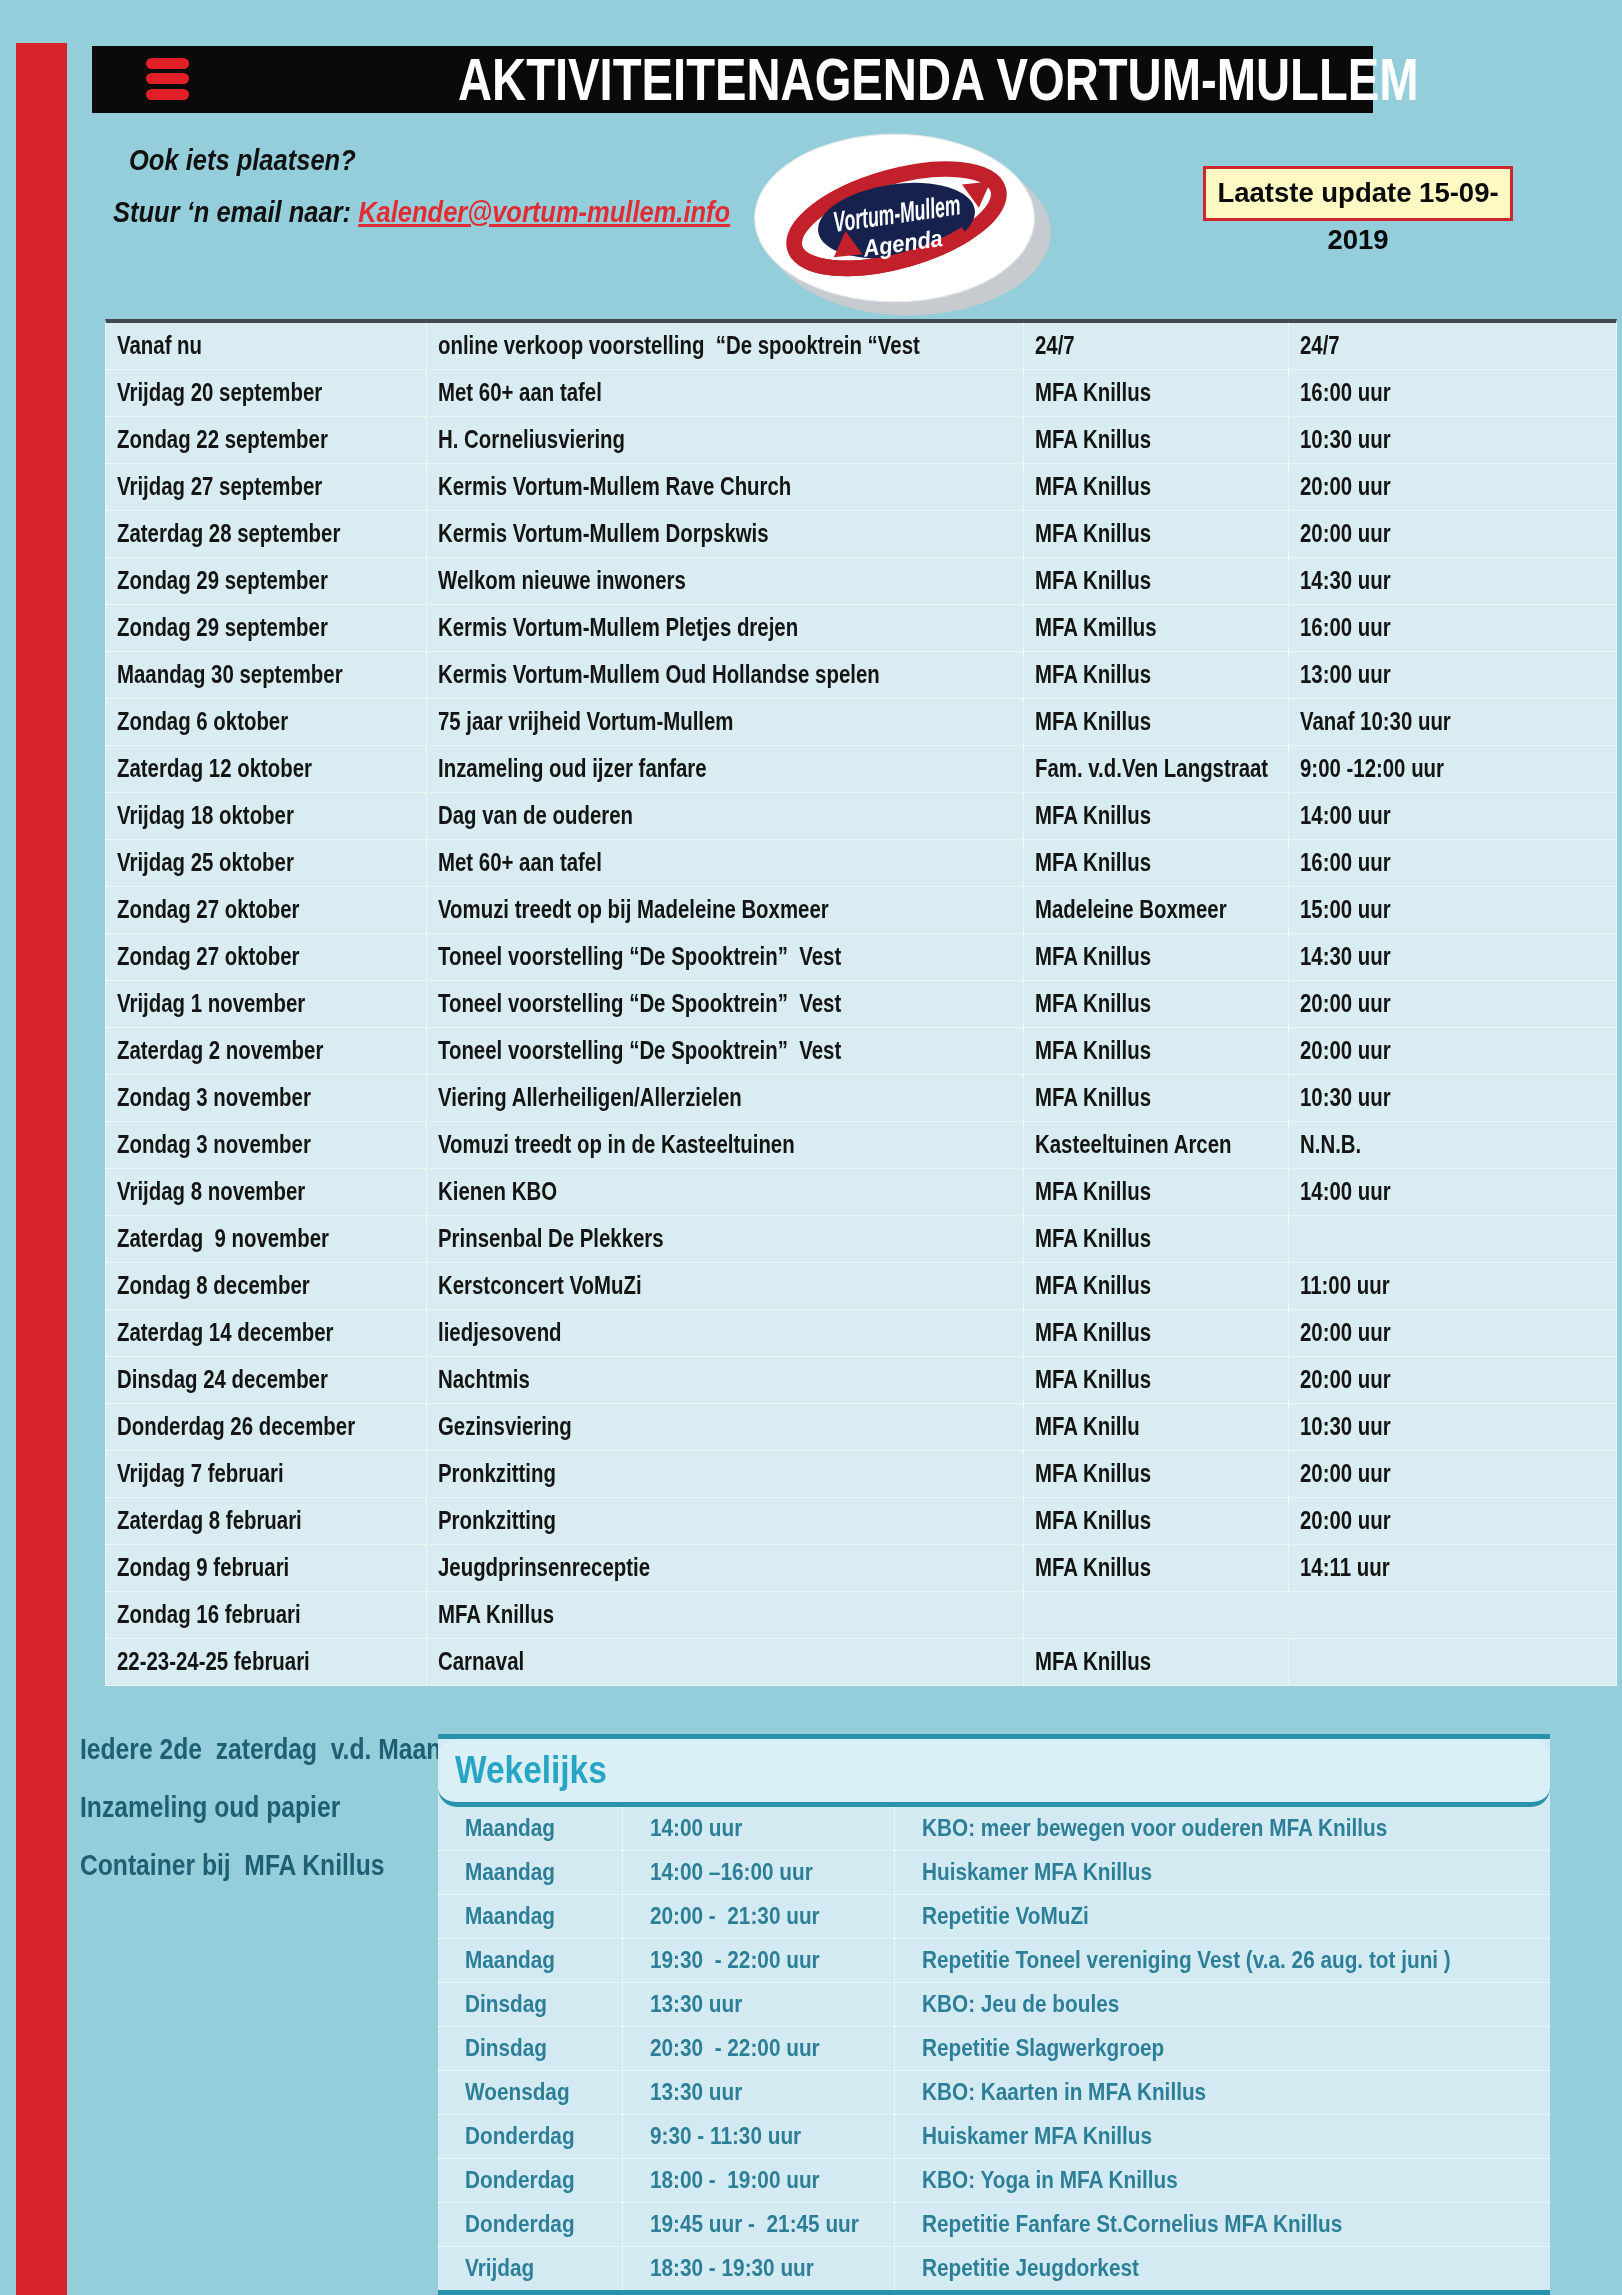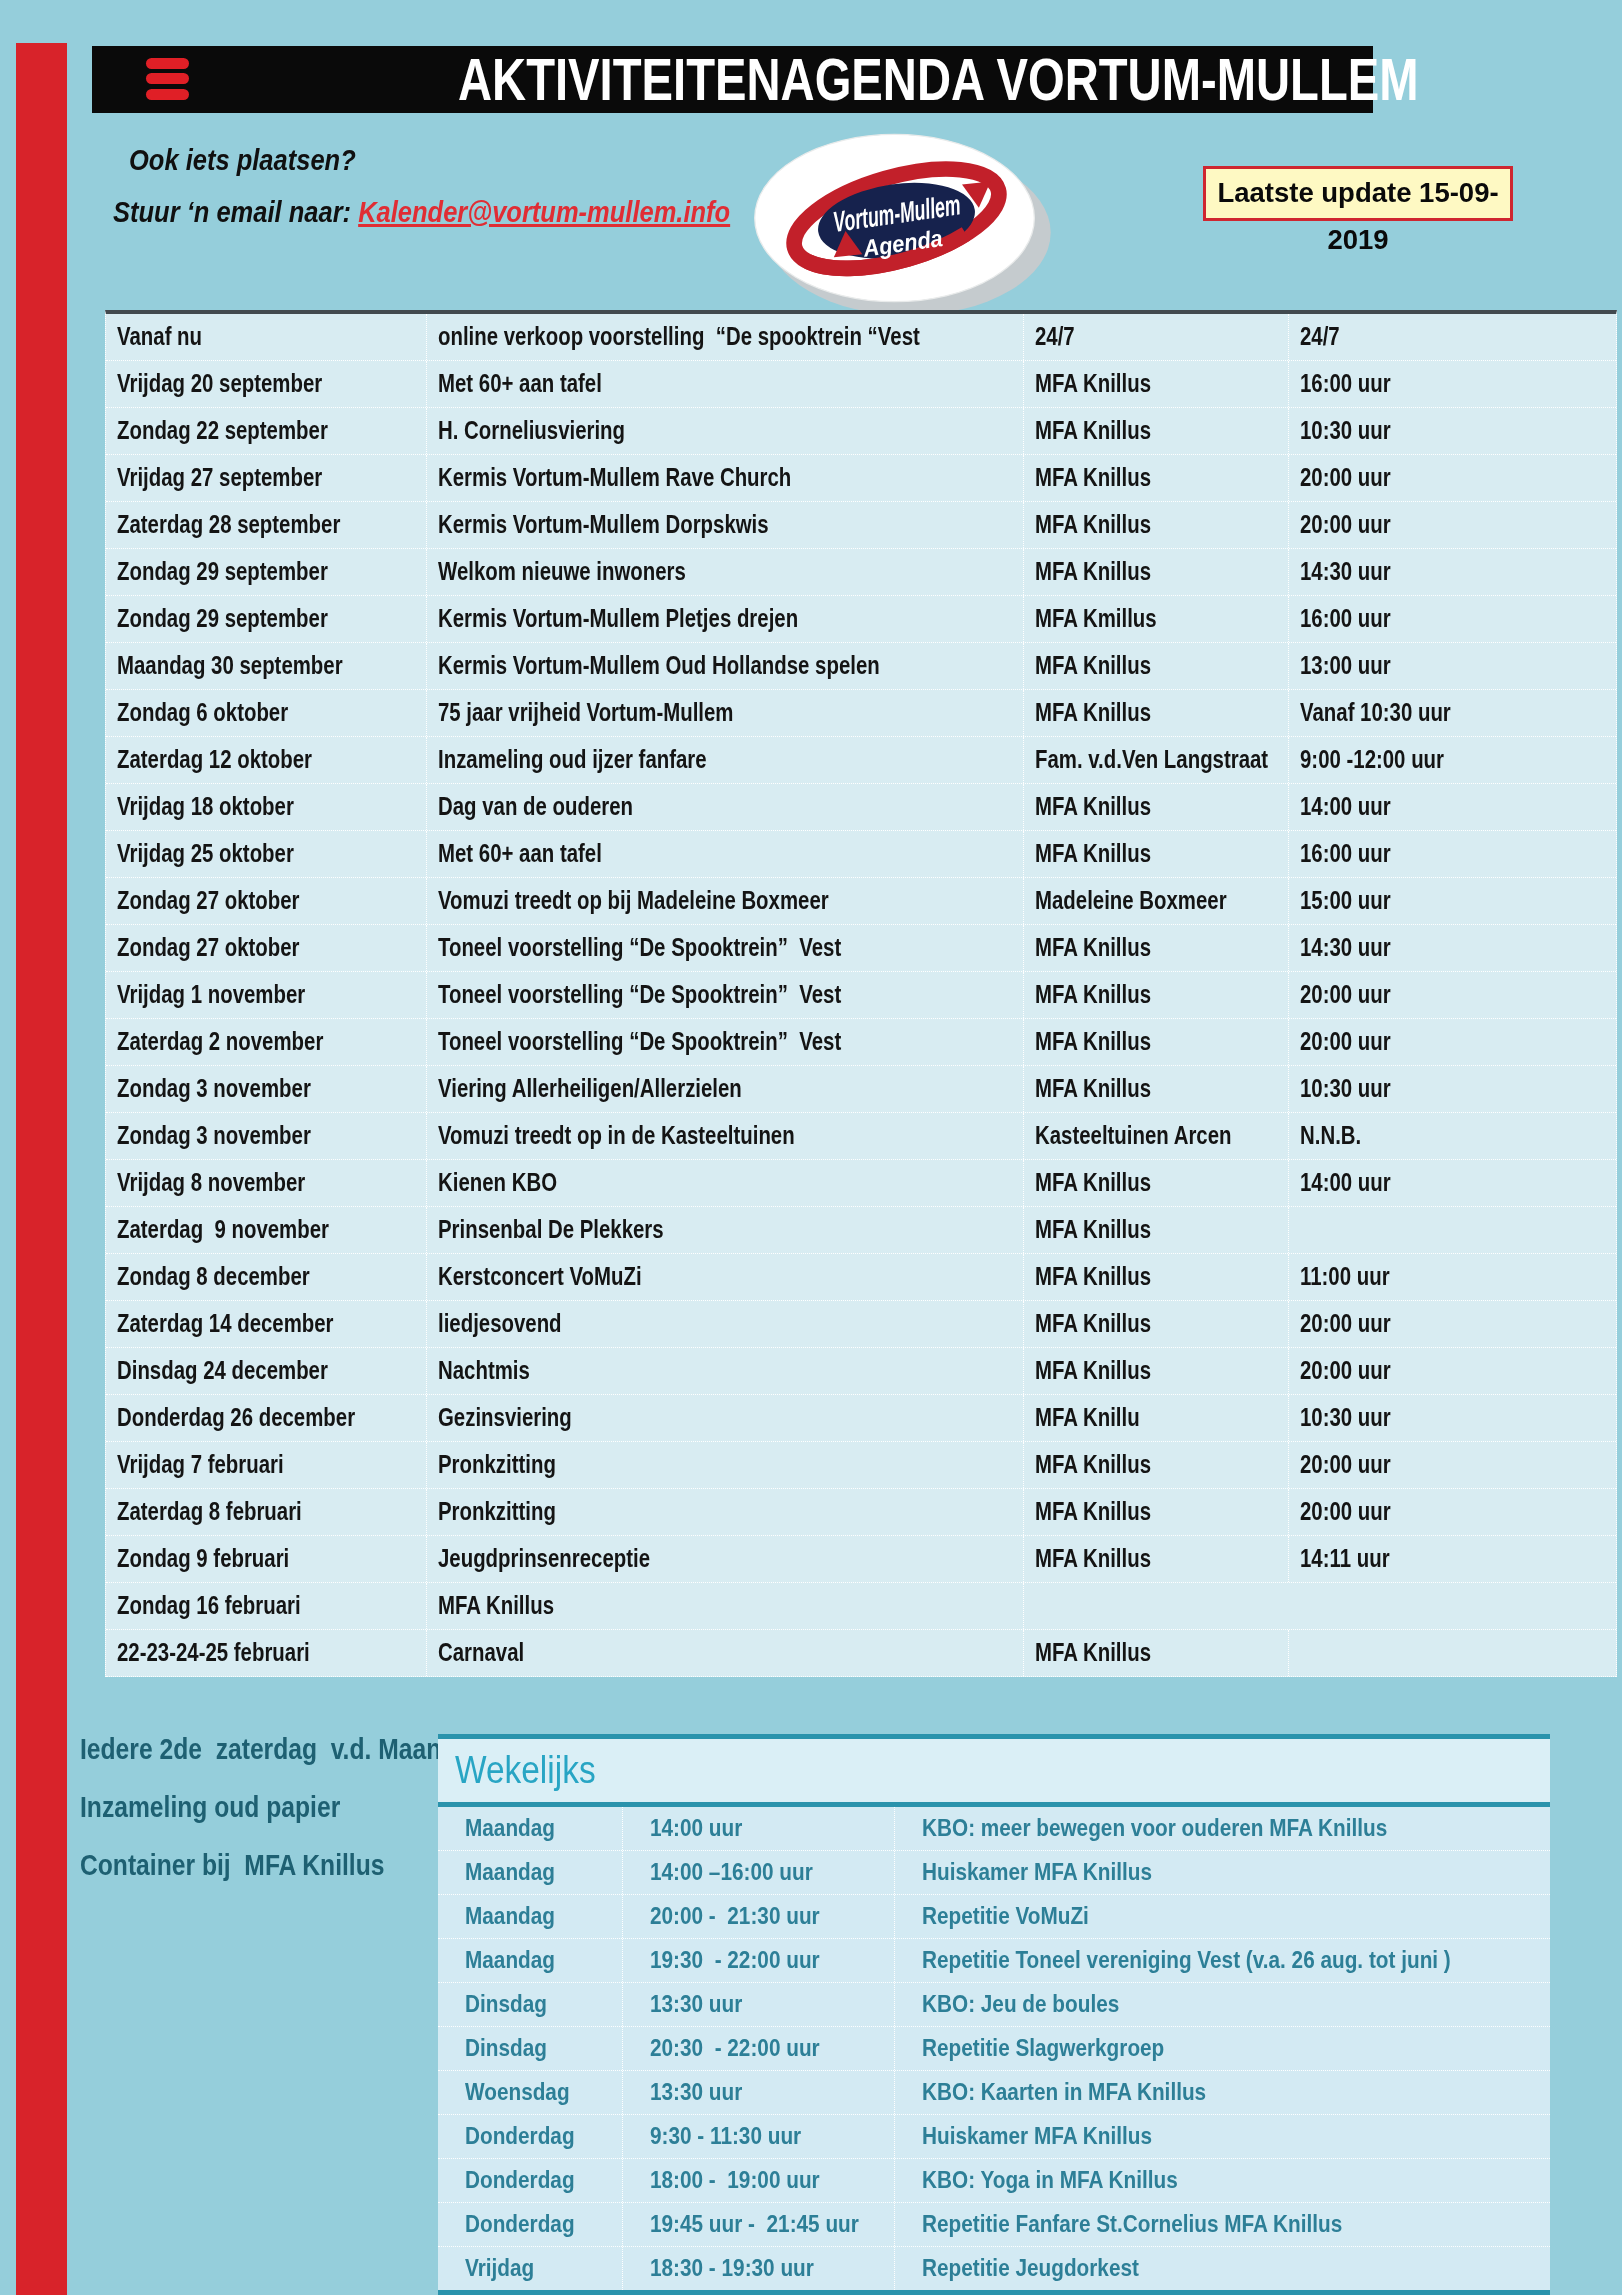--- a/index.html
+++ b/index.html
@@ -26,36 +26,36 @@
 
   
   .logo{position:absolute;left:736px;top:124px;width:321px;height:196px;}
 
   
   .update-box{position:absolute;left:1203px;top:166px;width:310px;height:55px;background:#fef9c3;
     border:3.3px solid #cf2630;box-sizing:border-box;text-align:center;line-height:47px;
     font-size:27.5px;font-weight:bold;color:#0a0a0a;}
 
   
-  .events-table{position:absolute;left:105px;top:310px;width:1512px;background:#d8ecf2;
+  .events-table{position:absolute;left:105px;top:319px;width:1512px;background:#d8ecf2;
     border-top:4.6px solid #424a4f;border-left:1.3px dotted #ffffff;border-right:1.3px dotted #ffffff;box-sizing:border-box;text-decoration:underline;}
   .ev-row{display:grid;grid-template-columns:321px 597px 265px 1fr;height:46px;border-bottom:1.3px dotted #ffffff;}
   .ev-row > span{display:block;line-height:45px;padding-left:10.5px;font-size:25.5px;font-weight:bold;
     color:#141414;overflow:visible;white-space:pre;}
   .ev-row > span:not(:last-child){border-right:1.3px dotted #ffffff;}
 
   
   .side-note{position:absolute;left:80px;top:1733px;font-size:29px;font-weight:bold;color:#1e6072;}
   .side-note div{margin-bottom:25px;}
 
   
   .weekly{position:absolute;left:438px;top:1734px;width:1112px;background:#d3eaf3;
     border-top:5.2px solid #2a93ac;border-bottom:5.2px solid #2a93ac;box-sizing:border-box;}
   .weekly-header{height:63px;background:#daeff6;border-bottom:5.2px solid #2a93ac;
-    line-height:63px;padding-left:17px;font-size:38px;font-weight:normal;color:#28a5c4;}
+    line-height:63px;padding-left:17px;font-size:38px;font-weight:bold;color:#28a5c4;border-radius:19px;}
   .wk-row{display:grid;grid-template-columns:185px 272px 1fr;height:43px;border-bottom:1.3px dotted #ffffff;}
   .wk-row:last-child{border-bottom:none;}
   .wk-row > span{display:block;line-height:43px;padding-left:27px;font-size:23.6px;font-weight:bold;
     color:#2d7f97;white-space:pre;}
   .wk-row > span:not(:last-child){border-right:1.3px dotted #ffffff;}
 </style>
 </head>
 <body>
 
 <div class="page">

